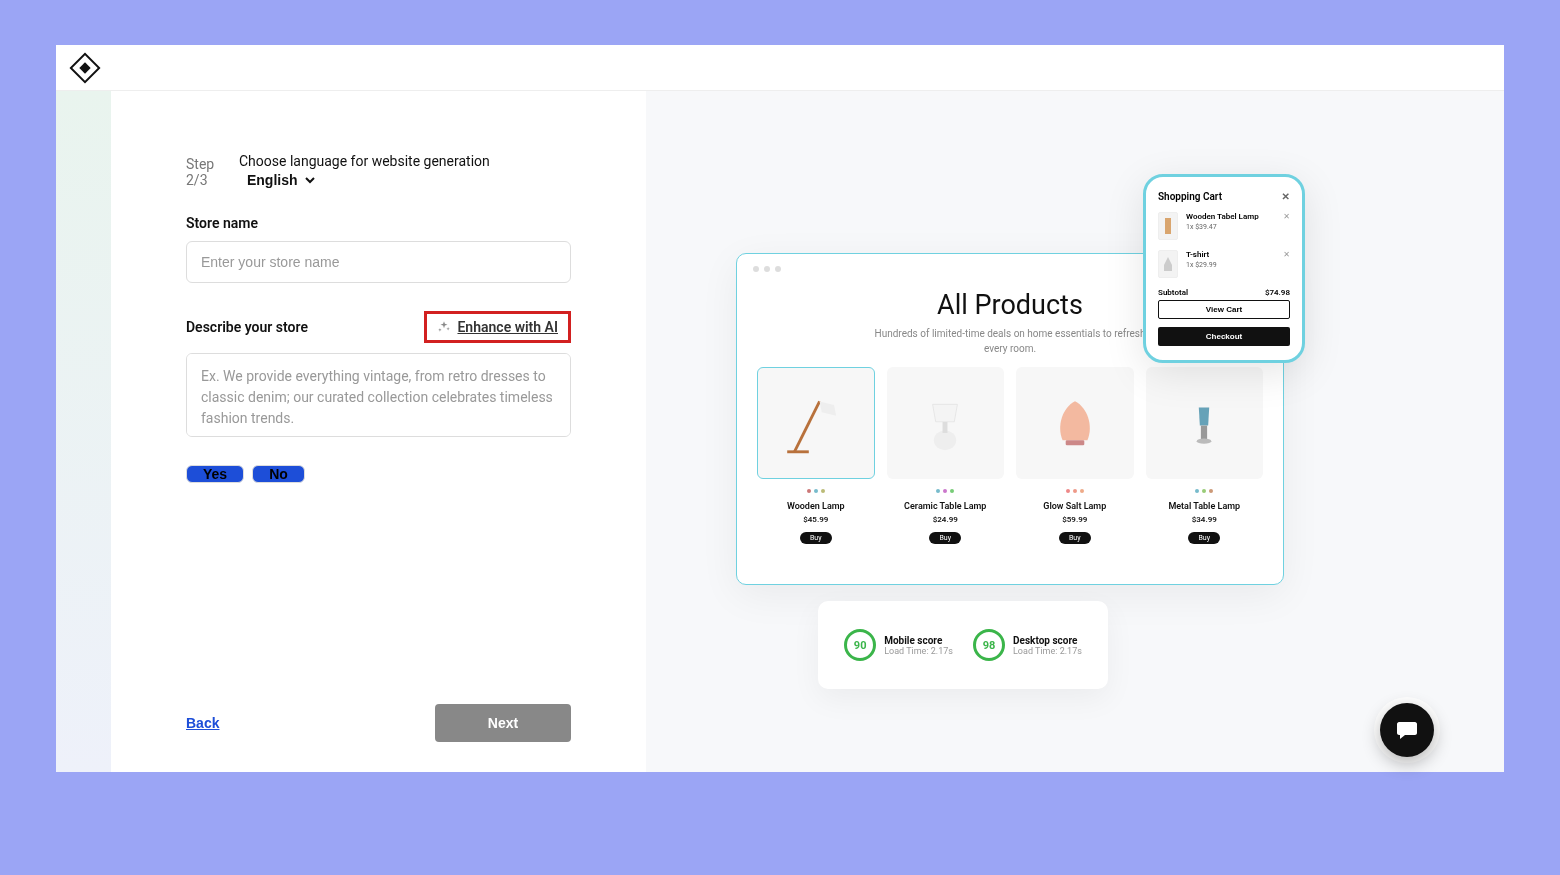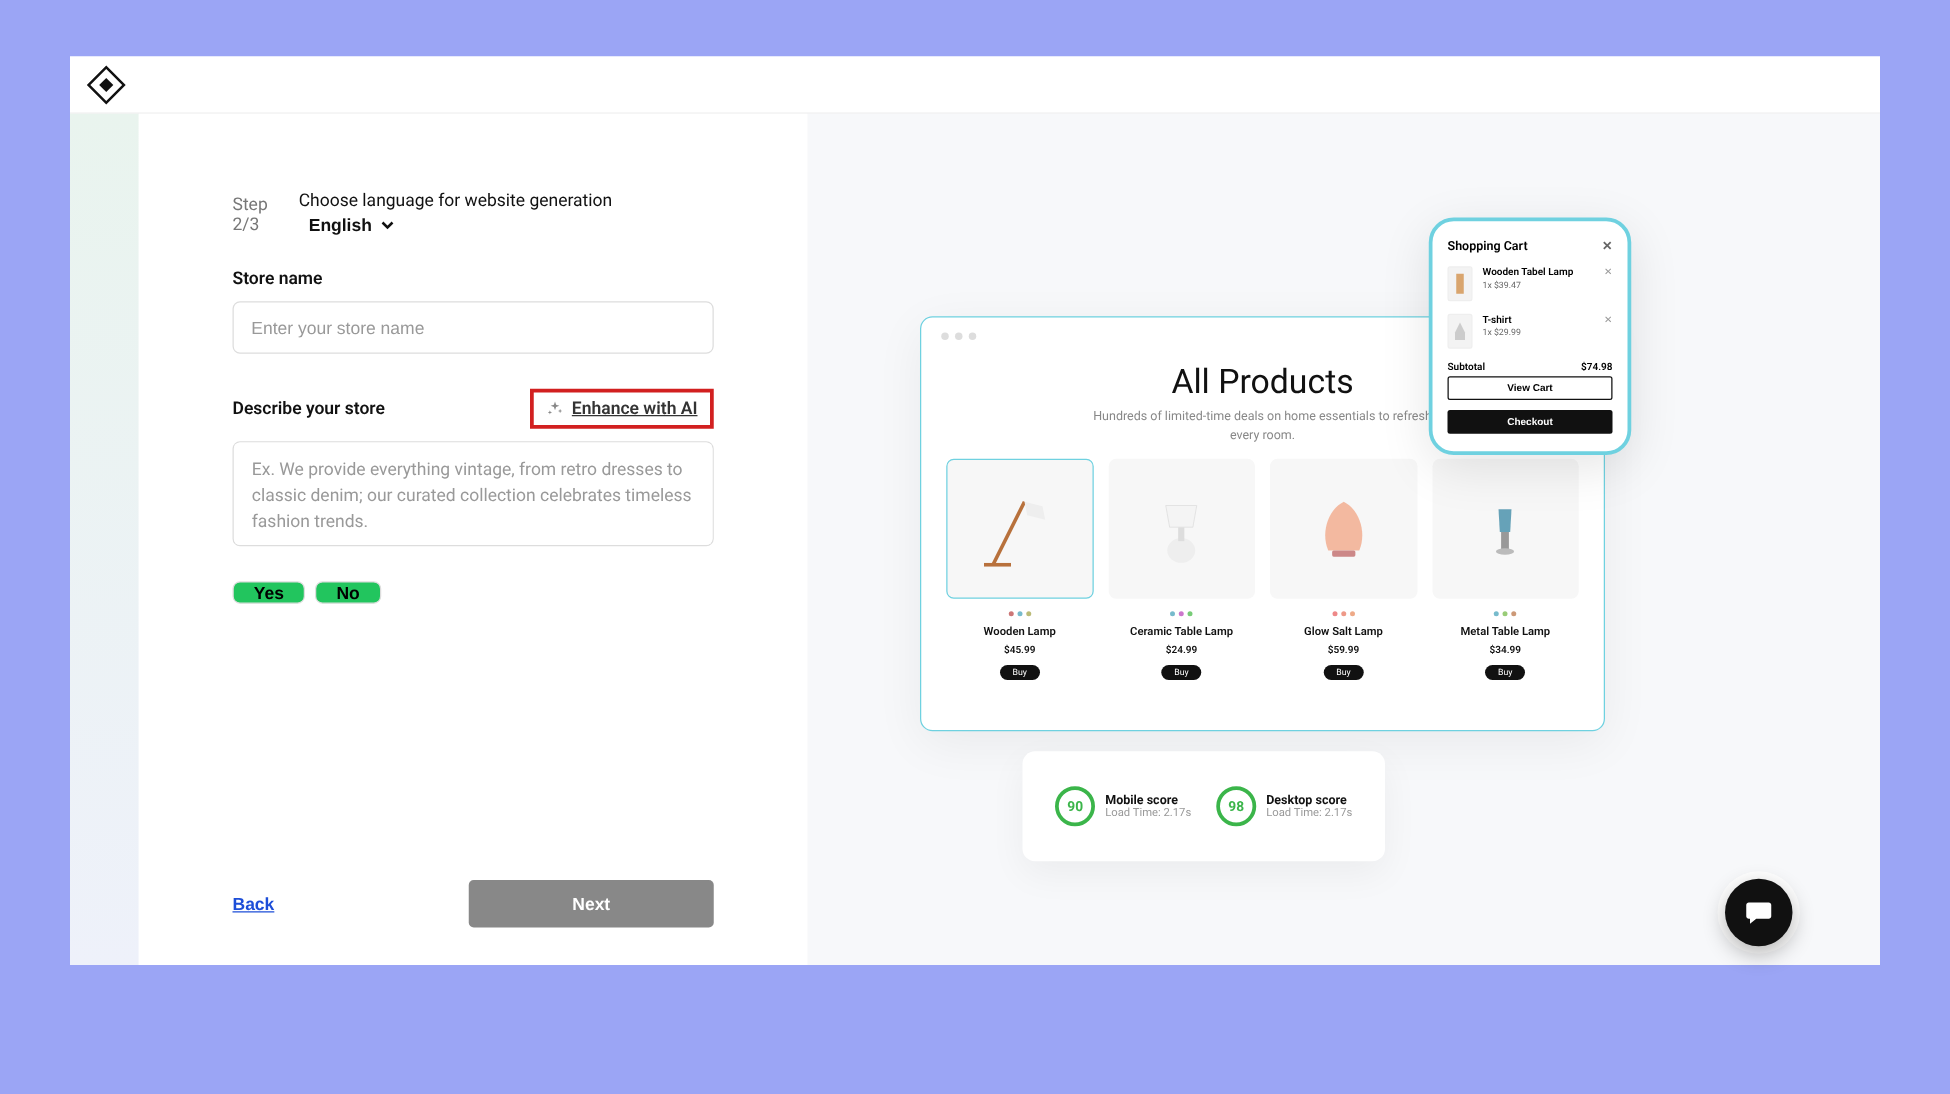--- a/index.html
+++ b/index.html
@@ -139,21 +139,21 @@
   flex: 1;
   border: 1px solid #ddd;
   border-radius: 6px;
   padding: 14px 16px;
   font-size: 14px;
   font-weight: 600;
   color: #111;
 }
 .yn-btn {
   border: 1px solid #ddd;
-  background: #22c55e;
+  background: #1d4ed8;
   border-radius: 6px;
   padding: 0 16px;
   font-size: 14px;
   font-weight: 600;
   cursor: pointer;
   min-width: 46px;
 }
 .footer-row {
   margin-top: auto;
   padding-bottom: 30px;
@@ -171,21 +171,21 @@
   cursor: pointer;
 }
 .next-btn {
   background: #888;
   color: #fff;
   border: none;
   border-radius: 4px;
   font-size: 14px;
   font-weight: 600;
   padding: 11px 0;
-  width: 196px;
+  width: 136px;
   cursor: pointer;
 }
 .preview-panel {
   flex: 1;
   background: #f7f8fa;
   position: relative;
 }
 .store-preview {
   position: absolute;
   left: 90px;

